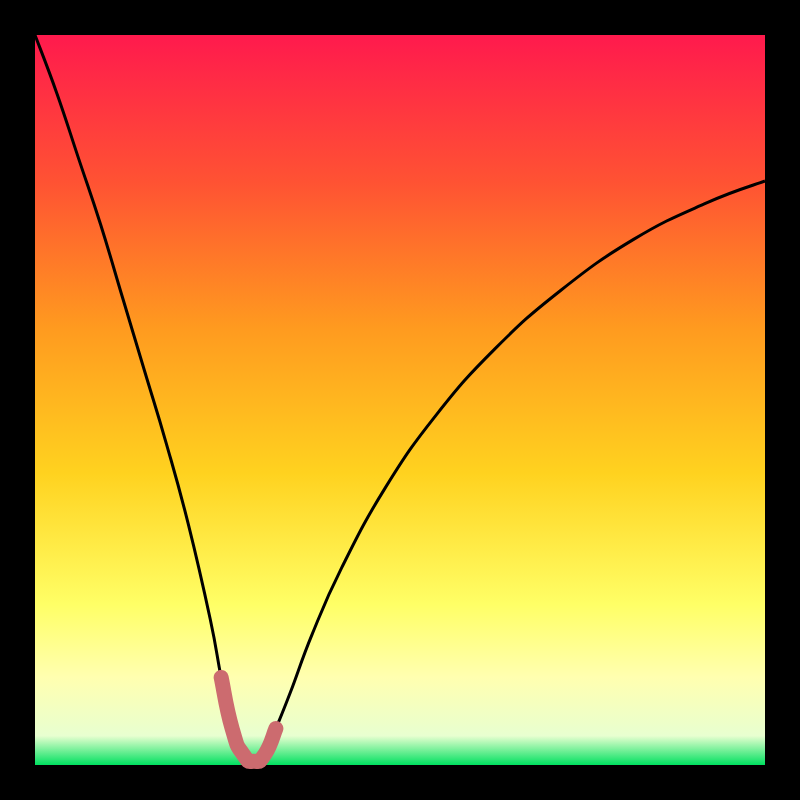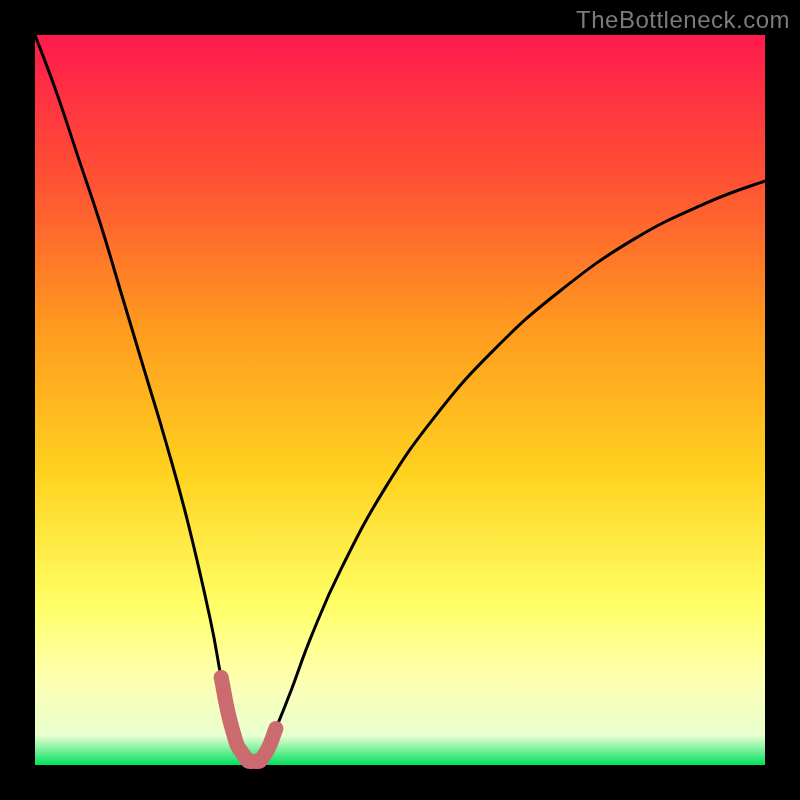--- a/index.html
+++ b/index.html
@@ -51,14 +51,13 @@
 
 <div class="frame">
 
   <div class="plot-area" id="plot-area" style="background: linear-gradient(rgb(255, 26, 77) 0%, rgb(255, 82, 51) 20%, rgb(255, 154, 31) 40%, rgb(255, 210, 31) 60%, rgb(255, 255, 102) 78%, rgb(255, 255, 176) 88%, rgb(232, 255, 208) 96%, rgb(0, 224, 96) 100%);"></div>
 
   <svg class="curve-layer" viewBox="0 0 730 730" preserveAspectRatio="none">
     <path id="main-curve" fill="none" stroke-width="3" d="M 0 0 C 4.818 12.847999999999995, 12.264 31.09799999999997, 21.9 58.39999999999998 C 31.535999999999998 85.70199999999998, 34.163999999999994 95.19200000000004, 43.8 124.10000000000002 C 53.436 153.008, 56.06400000000001 159.28599999999994, 65.7 189.79999999999995 C 75.336 220.31399999999996, 77.964 230.68, 87.6 262.8 C 97.23599999999999 294.92, 99.864 303.67999999999995, 109.5 335.79999999999995 C 119.136 367.91999999999996, 121.76400000000001 375.074, 131.4 408.8 C 141.036 442.526, 143.664 450.55600000000004, 153.29999999999998 489.1 C 162.93599999999998 527.644, 167.97299999999998 550.274, 175.2 584 C 182.427 617.726, 181.332 618.31, 186.15 642.4 C 190.96800000000002 666.49, 192.28200000000004 676.6370000000001, 197.10000000000002 693.5 C 201.918 710.3629999999999, 203.232 711.823, 208.04999999999998 719.05 C 212.86799999999997 726.2769999999999, 214.182 726.35, 219 726.35 C 223.818 726.35, 225.13199999999998 726.2769999999999, 229.95 719.05 C 234.768 711.823, 235.279 707.151, 240.9 693.5 C 246.52100000000002 679.849, 247.46999999999997 677.878, 255.49999999999997 657 C 263.53 636.122, 266.15799999999996 625.902, 277.4 598.6 C 288.642 571.298, 290.53999999999996 565.02, 306.59999999999997 532.9 C 322.65999999999997 500.78, 329.52199999999993 486.326, 350.4 452.6 C 371.278 418.874, 377.4100000000001 410.11400000000003, 401.50000000000006 379.6 C 425.59000000000003 349.086, 432.59799999999996 341.20200000000006, 459.9 313.90000000000003 C 487.202 286.598, 495.086 279.59000000000003, 525.6 255.5 C 556.114 231.41, 566.4799999999999 223.67199999999997, 598.5999999999999 204.39999999999998 C 630.7199999999999 185.128, 642.692 180.74799999999996, 671.6 167.89999999999998 C 700.508 155.052, 717.152 150.81799999999998, 730 146" stroke="#000000"></path>
     <path id="trough-highlight" fill="none" stroke-width="15" stroke-linecap="round" stroke-linejoin="round" d="M 186.15 642.4 C 189.435 657.73, 190.53000000000003 670.505, 197.10000000000002 693.5 C 203.67000000000002 716.495, 201.48 709.1949999999999, 208.04999999999998 719.05 C 214.61999999999998 728.905, 212.43 726.35, 219 726.35 C 225.57 726.35, 223.38 728.905, 229.95 719.05 C 236.51999999999998 709.1949999999999, 237.615 701.165, 240.9 693.5" stroke="#cc6b6f"></path>
   </svg>
 
-  <div class="watermark">TheBottleneck.com</div>
 </div>
 
 </body></html>

